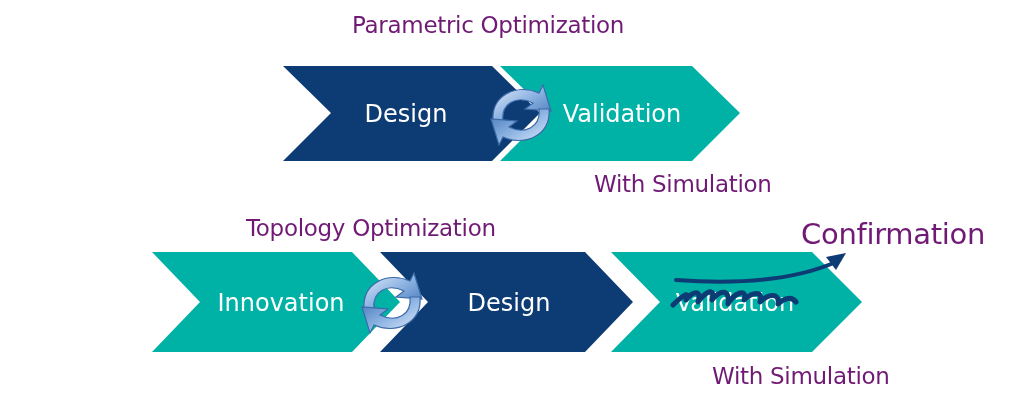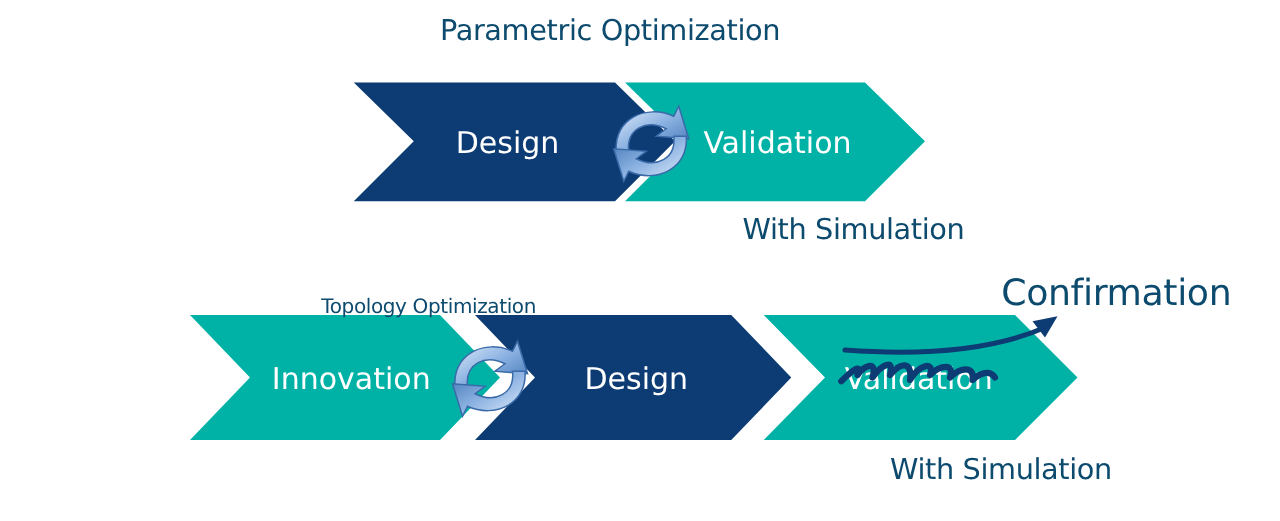--- a/index.html
+++ b/index.html
@@ -1,18 +1,18 @@
 <!DOCTYPE html>
 <html><head>
 <meta charset="utf-8">
 <style>
   html, body { margin: 0; padding: 0; background: #ffffff; }
   body { width: 1024px; height: 417px; position: relative; overflow: hidden;
          font-family: "DejaVu Sans", sans-serif; }
-  .label { position: absolute; color: #0c4a6e; white-space: nowrap; letter-spacing: -0.3px; }
+  .label { position: absolute; color: #701a75; white-space: nowrap; letter-spacing: -0.3px; }
   #diagram { position: absolute; left: 0; top: 0; }
   .step-text { fill: #ffffff; font-family: "DejaVu Sans", sans-serif; font-size: 24px; }
 </style>
 </head>
 <body>
 
 <svg id="diagram" width="1024" height="417" viewBox="0 0 1024 417">
   <defs>
     <linearGradient id="cycGrad" x1="0" y1="0" x2="1" y2="1">
       <stop offset="0" stop-color="#e4eefb"></stop>
@@ -47,15 +47,15 @@
   <use href="#cycle" x="392" y="303"></use>
 
   <path d="M673,305 C682,296 690,290 686,300 C692,292 702,288 698,302 C705,292 716,286 712,300 C720,290 730,288 728,304 C735,292 748,288 744,300 C752,292 764,290 760,302 C768,294 780,292 778,304 C784,298 792,296 796,302" fill="none" stroke="#0d3b73" stroke-width="5" stroke-linecap="round" stroke-linejoin="round"></path>
 
   <path d="M676,280 C730,284 790,282 836,262" fill="none" stroke="#0d3b73" stroke-width="4" stroke-linecap="round"></path>
   <polygon points="846,253 826,257 836,270" fill="#0d3b73"></polygon>
 </svg>
 
 <div class="label" style="left:352px; top:12px; font-size:23px;">Parametric Optimization</div>
 <div class="label" style="left:594px; top:171px; font-size:23px;">With Simulation</div>
-<div class="label" style="left:257px; top:215px; font-size:16px;margin-top:20px;">Topology Optimization</div>
+<div class="label" style="left:246px; top:215px; font-size:23px;">Topology Optimization</div>
 <div class="label" style="left:801px; top:217px; font-size:29px;text-align:right;">Confirmation</div>
 <div class="label" style="left:712px; top:363px; font-size:23px;">With Simulation</div>
 
 </body></html>

